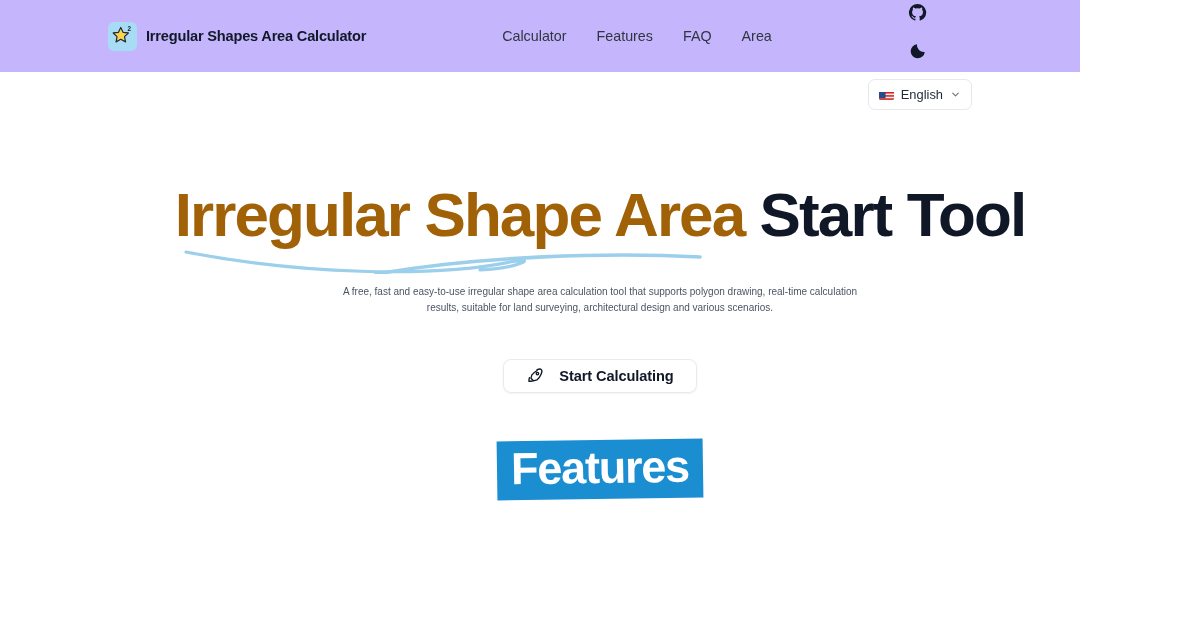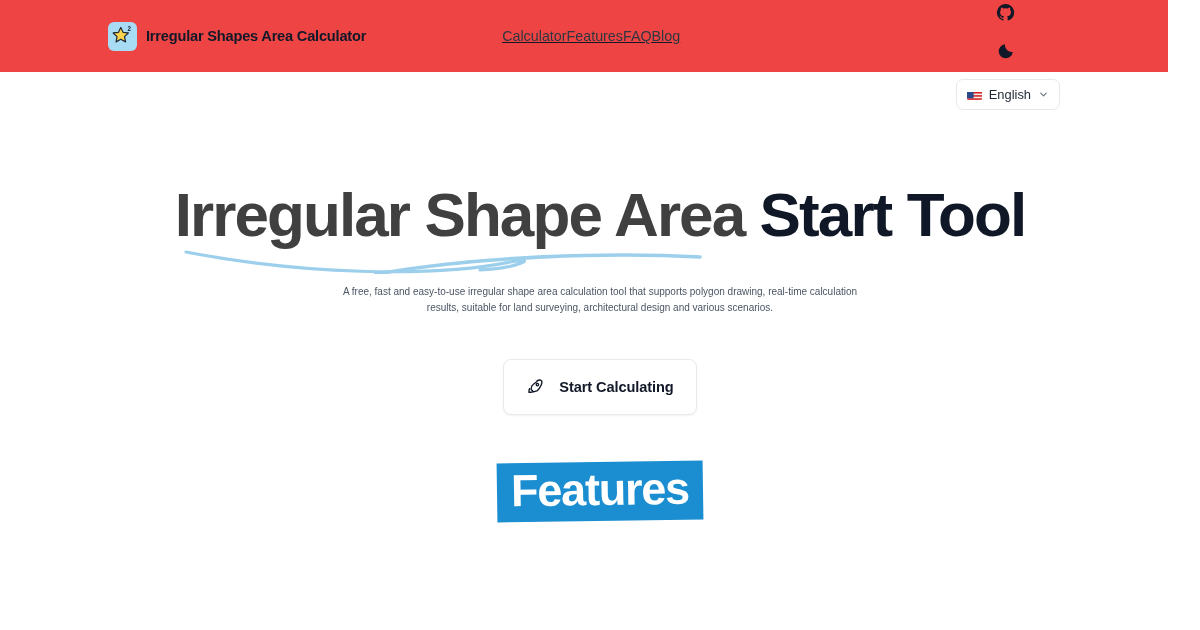--- a/index.html
+++ b/index.html
@@ -13,25 +13,25 @@
   body {
     font-family: "Liberation Sans", sans-serif;
     background: #ffffff;
     color: #111827;
     -webkit-font-smoothing: antialiased;
   }
 
   
   .header {
     height: 72px;
-    width: 1168px;
+    width: 1080px;
     display: flex;
     align-items: center;
     padding: 0 108px 0 108px;
-    background: #ef4444;
+    background: #c4b5fd;
     position: relative;
   }
 
   .brand {
     display: flex;
     align-items: center;
     gap: 9px;
     flex: 0 0 auto;
   }
 
@@ -53,22 +53,22 @@
     font-size: 14.6px;
     font-weight: 700;
     color: #111827;
     letter-spacing: -0.2px;
     white-space: nowrap;
   }
 
   .nav {
     display: flex;
     align-items: center;
+    gap: 30px;
     margin-left: 136px;
-    text-decoration: underline;
   }
 
   .nav-link {
     font-size: 14.3px;
     color: #30363f;
     text-decoration: none;
     white-space: nowrap;
     cursor: pointer;
   }
 
@@ -141,21 +141,21 @@
     letter-spacing: -1.9px;
     color: #101828;
   }
 
   .hero-line2 {
     margin-top: 14px;
     position: relative;
     display: block;
   }
 
-  .hl-blue { color: #404040; margin-top: 33px; }
+  .hl-blue { color: #a16207; margin-top: 33px; }
 
   .swoosh-wrap {
     position: absolute;
     left: 50%;
     transform: translateX(-50%);
     top: 50px;
     width: 840px;
     height: 40px;
     pointer-events: none;
   }
@@ -172,21 +172,21 @@
   .cta-wrap {
     margin-top: 44px;
     display: flex;
     justify-content: center;
   }
 
   .cta-btn {
     display: inline-flex;
     align-items: center;
     gap: 15px;
-    height: 56px;
+    height: 34px;
     padding: 0 22px;
     background: #ffffff;
     border: 1px solid #e8eaed;
     border-radius: 8px;
     box-shadow: 0 1px 2px rgba(16,24,40,0.05);
     font-size: 14.6px;
     font-weight: 700;
     color: #111827;
     cursor: pointer;
     font-family: inherit;
@@ -229,21 +229,21 @@
         <text x="17.2" y="6.4" font-family="Liberation Sans, sans-serif" font-size="6.6" font-weight="700" fill="#111827">2</text>
       </svg>
     </span>
     <span class="brand-title">Irregular Shapes Area Calculator</span>
   </div>
 
   <nav class="nav">
     <a class="nav-link" href="#">Calculator</a>
     <a class="nav-link" href="#">Features</a>
     <a class="nav-link" href="#">FAQ</a>
-    <a class="nav-link" href="#">Blog</a>
+    <a class="nav-link" href="#">Area</a>
   </nav>
 
   <div class="header-right">
 
     <button class="icon-btn" aria-label="mail">
       <svg width="19" height="19" viewBox="0 0 24 24" fill="currentColor" aria-hidden="true">
         <path d="M2.2 5.4h19.6c.45 0 .8.35.8.8v11.6c0 .45-.35.8-.8.8H2.2a.8.8 0 0 1-.8-.8V6.2c0-.45.35-.8.8-.8Zm9.8 8.1L3.4 7.0h17.2L12 13.5Z"></path>
       </svg>
     </button>
 

